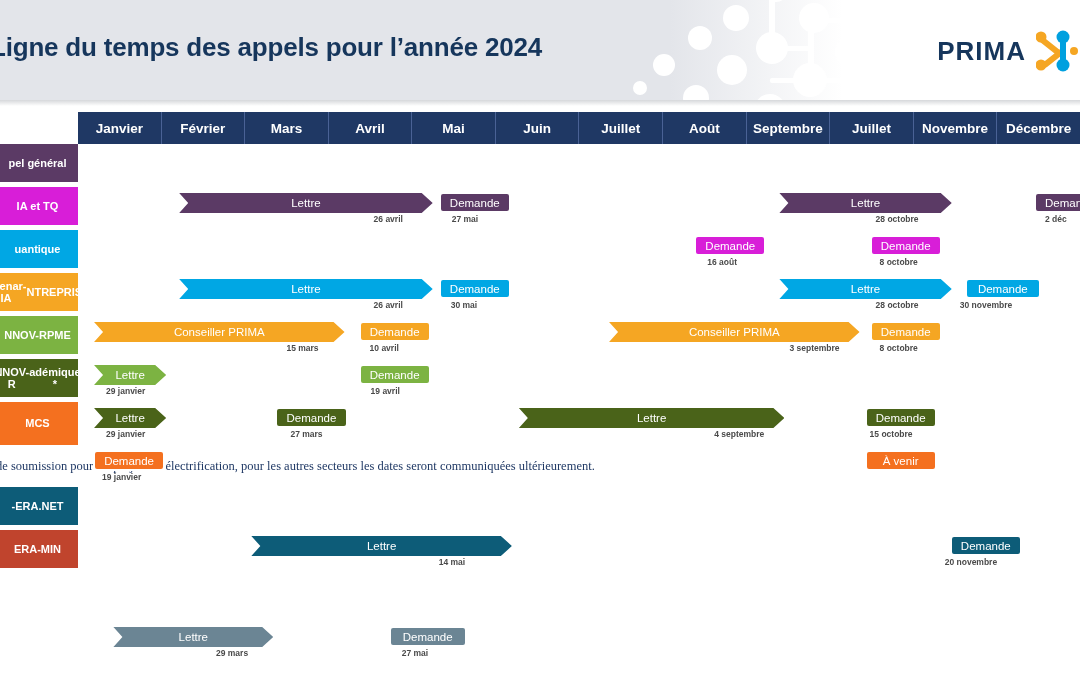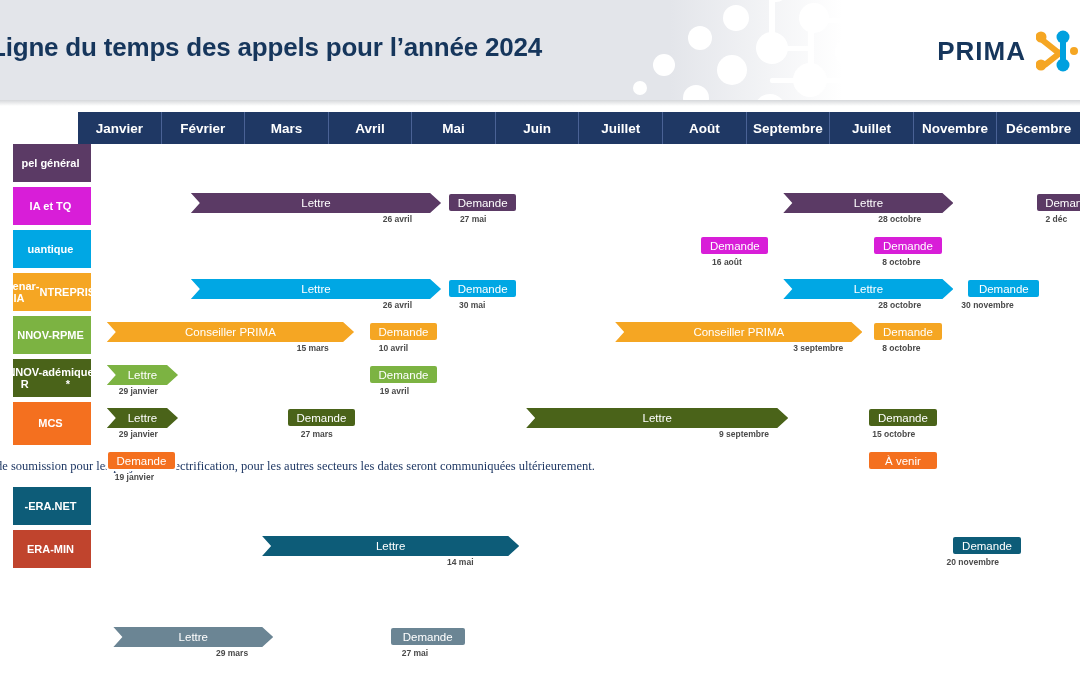--- a/index.html
+++ b/index.html
@@ -81,21 +81,20 @@
     align-items: stretch;
   }
   .row-label {
     position: relative;
     width: 78px; flex: 0 0 78px;
     display: flex; align-items: center; justify-content: center;
     color: #ffffff; font-size: 11px; font-weight: bold;
     text-align: center; line-height: 1.12;
     padding: 0 3px 0 0;
     z-index: 3;
-    margin-left: 13px;
   }
   .row-label span { display: block; }
   .row-track {
     position: relative;
     flex: 1 1 auto;
     overflow: visible;
     margin-top: 43px;
   }
   .row-band {
     position: absolute; left: 0; top: 0; right: 0; bottom: 0;
@@ -399,21 +398,21 @@
               <i></i>
               <i></i>
               <i></i>
               <i></i>
             </div>
             <div class="bar arrow" style="left: 1.6%; width: 7.2%; top: 6px; background: rgb(74, 99, 25);">Lettre</div>
             <div class="bar-date" style="left: 2.8%; top: 27px;">29 janvier</div>
             <div class="bar badge" style="left: 19.7%; width: 7.2%; top: 5px; background: rgb(74, 99, 25);">Demande</div>
             <div class="bar-date" style="left: 21.2%; top: 27px;">27 mars</div>
             <div class="bar arrow" style="left: 44%; width: 26.5%; top: 6px; background: rgb(74, 99, 25);">Lettre</div>
-            <div class="bar-date" style="left: 63.5%; top: 27px;">9 septembre</div>
+            <div class="bar-date" style="left: 63.5%; top: 27px;">4 septembre</div>
             <div class="bar badge" style="left: 78.5%; width: 7.2%; top: 5px; background: rgb(74, 99, 25);">Demande</div>
             <div class="bar-date" style="left: 79%; top: 27px;">15 octobre</div>
           </div>
         </div>
         <div class="gap-row" style="height: 5px;"></div>
         <div class="row" style="height: 43px;">
           <div class="row-label" style="background: rgb(244, 112, 31);">
             <span>MCS</span>
           </div>
           <div class="row-track">

